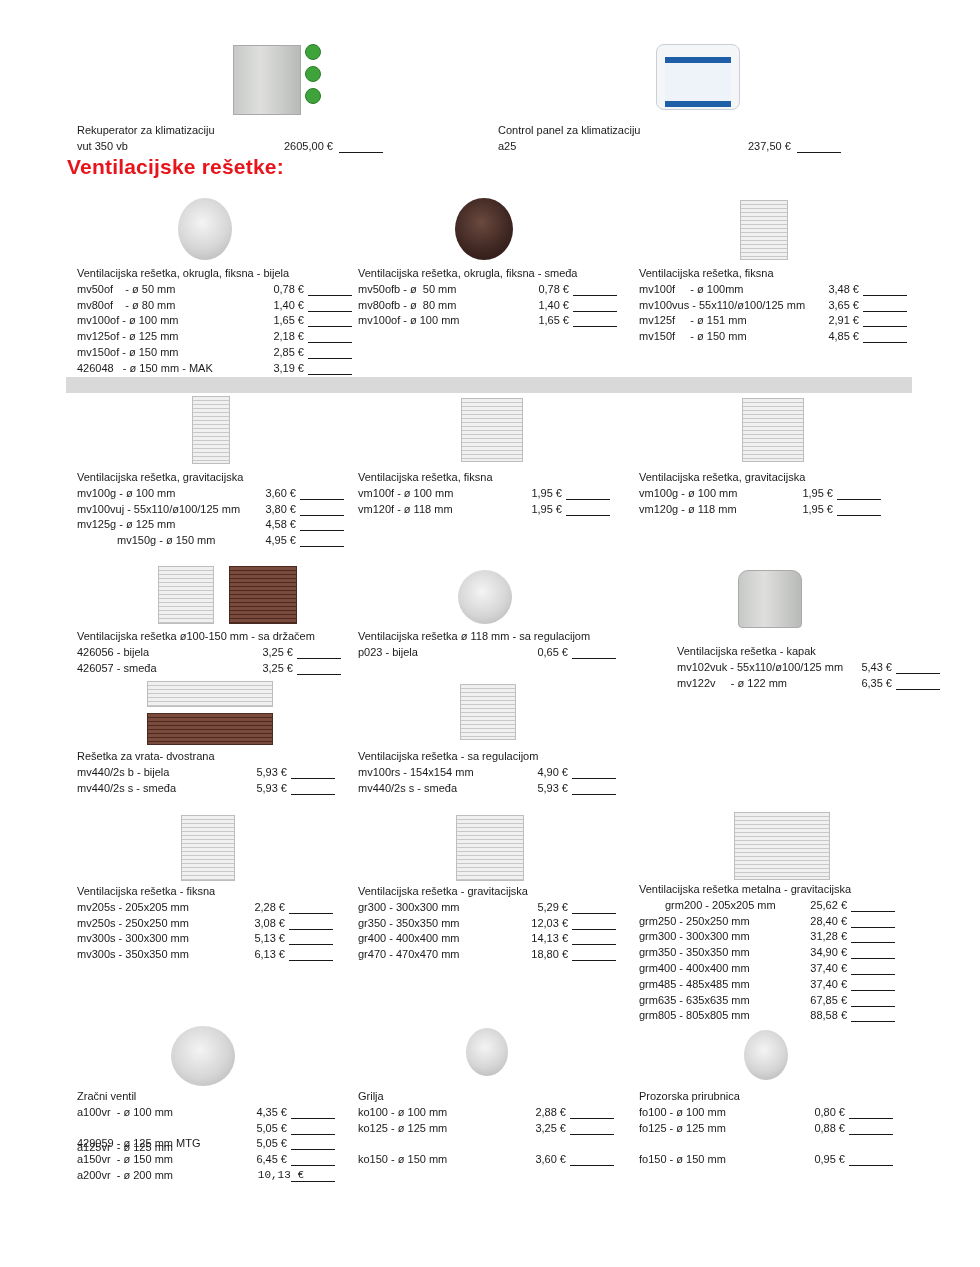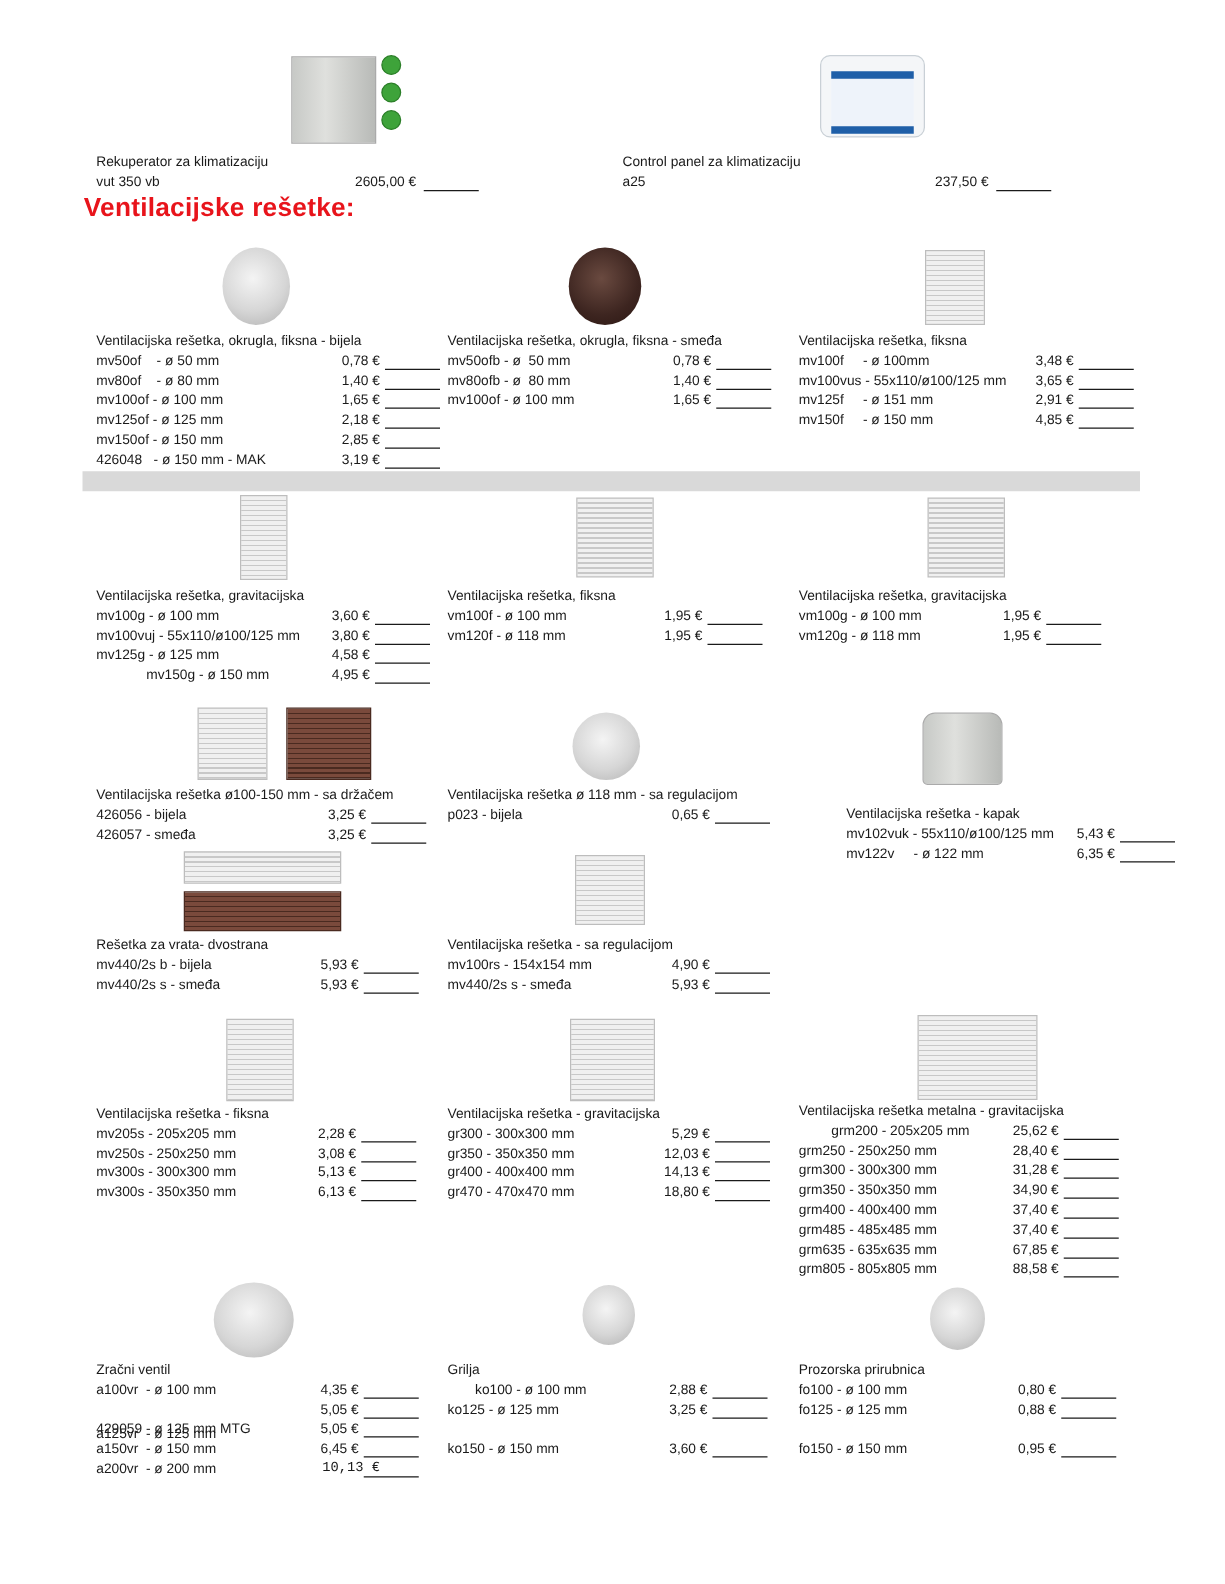--- a/index.html
+++ b/index.html
@@ -408,21 +408,21 @@
       <span class="code" style="white-space: pre;">a200vr  - ø 200 mm</span>
       <span class="price" style="right: 38px; font-family: Liberation Mono, monospace;">10,13 €</span>
       <span class="blank" style="left: 214px; width: 44px;"></span>
     </div>
   </div>
 <div class="abs block txt" style="left:358px;top:1089px;width:265px;">
     <div class="row">
       <span class="code">Grilja</span>
     </div>
     <div class="row">
-      <span class="code" style="white-space: pre; margin-left: 22px;">ko100 - ø 100 mm</span>
+      <span class="code" style="white-space: pre;">ko100 - ø 100 mm</span>
       <span class="price" style="right: 57px;">2,88 €</span>
       <span class="blank" style="left: 212px; width: 44px;"></span>
     </div>
     <div class="row">
       <span class="code" style="white-space: pre;">ko125 - ø 125 mm</span>
       <span class="price" style="right: 57px;">3,25 €</span>
       <span class="blank" style="left: 212px; width: 44px;"></span>
     </div>
     <div class="row"></div>
     <div class="row">

